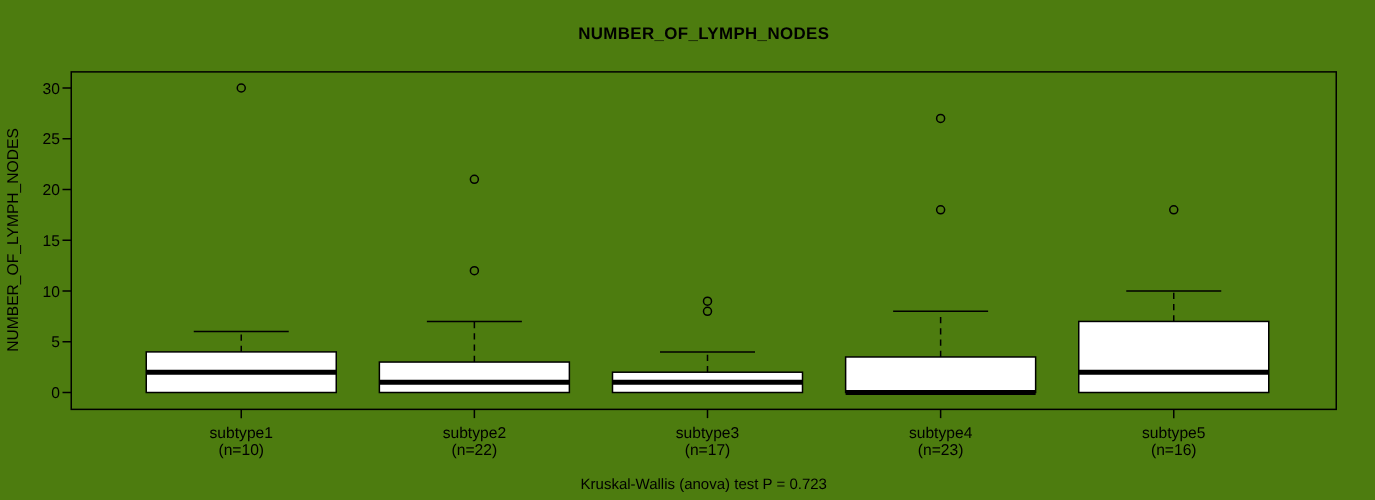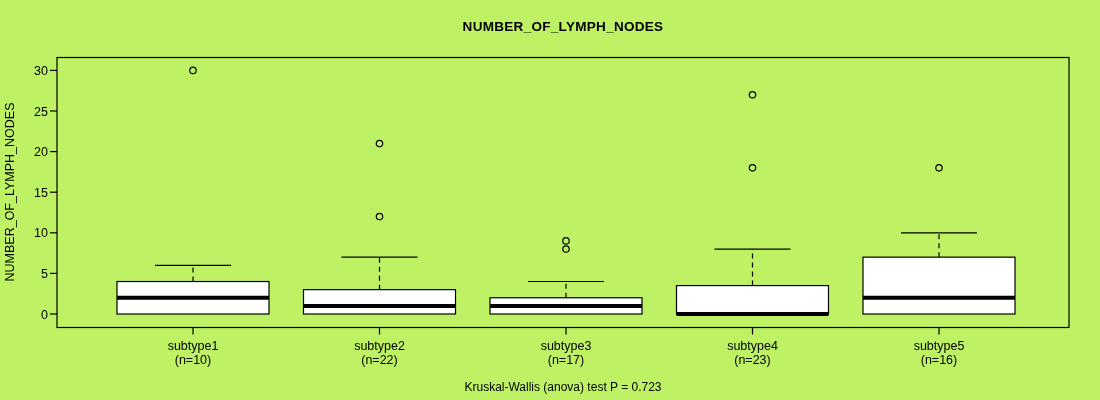--- a/index.html
+++ b/index.html
@@ -1,19 +1,19 @@
 <!DOCTYPE html>
 <html><head>
 <meta charset="utf-8">
 <style>
   html,body{margin:0;padding:0;background:#ffffff;}
   .figure{
     position:relative;
     width:1100px;height:400px;
-    background:#bef264;
+    background:#4d7c0f;
     font-family:"Liberation Sans", sans-serif;
     overflow:hidden;
   }
   svg text{fill:#000000;}
   .title{font-size:13.5px;font-weight:bold;letter-spacing:0.3px;}
   .axis-label{font-size:12.5px;}
   .tick-label{font-size:12.5px;}
   .cat-label{font-size:12.5px;}
   .annotation{font-size:12px;}
 </style>

